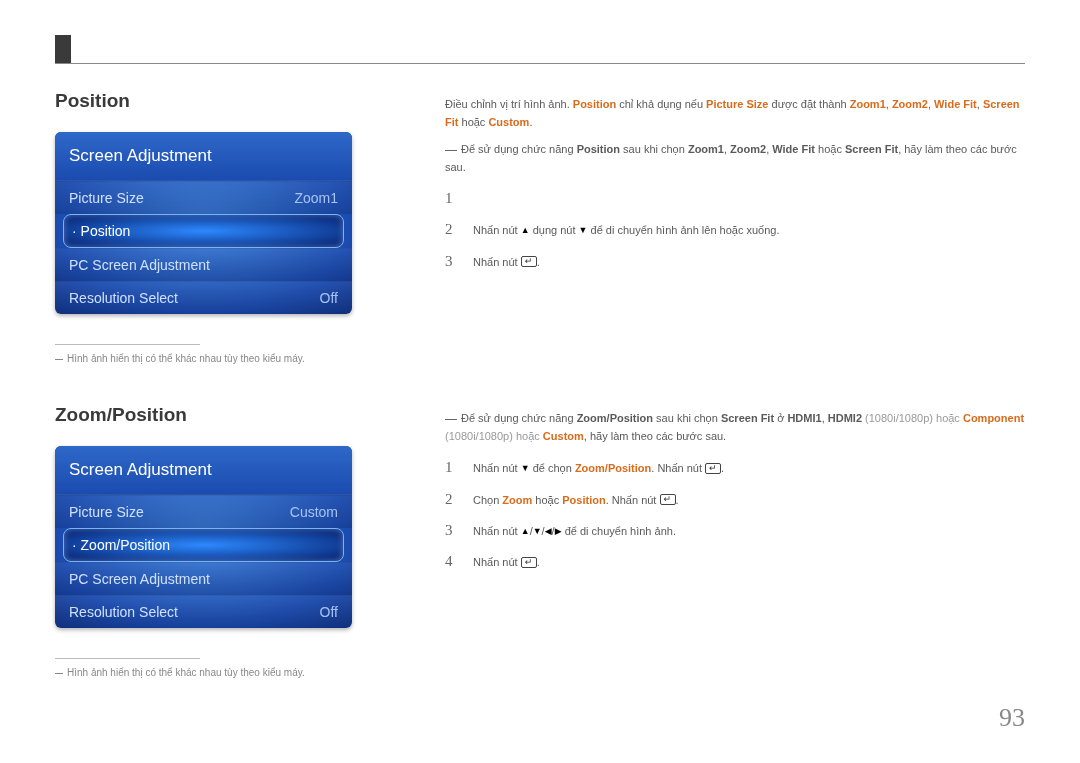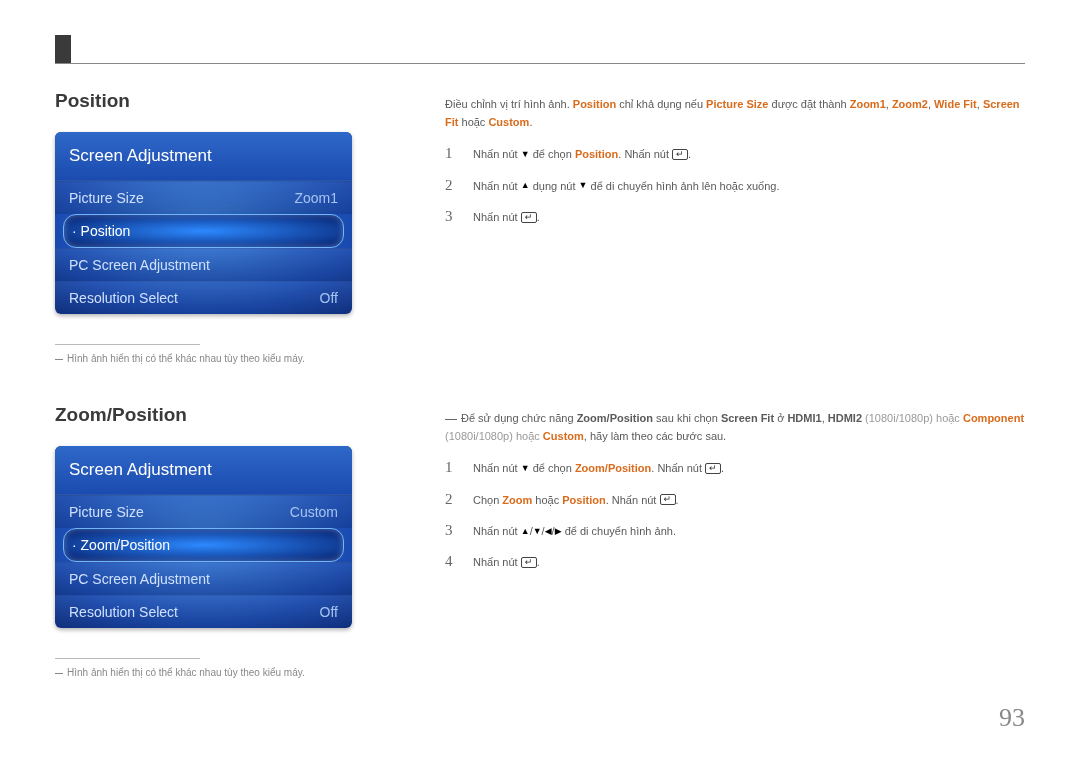--- a/index.html
+++ b/index.html
@@ -72,21 +72,21 @@
     align-items: center;
     padding: 8px 14px;
     color: #cfe0ff;
     font-size: 14px;
     background: linear-gradient(to bottom, rgba(255,255,255,0.05), rgba(0,0,30,0.15));
     border-top: 1px solid rgba(255,255,255,0.08);
   }
   .menu-row.selected {
     margin: 0 8px;
     padding: 8px 8px;
-    border-radius: 13px;
+    border-radius: 8px;
     color: #fff;
     background: radial-gradient(ellipse at 50% 50%, #2d89ff 0%, #0a2d80 85%);
     border: 1px solid #6fb6ff;
     box-shadow: inset 0 0 6px rgba(255,255,255,0.3);
   }
   .menu-row .val {
     color: #a7c3f3;
   }
   .note-rule {
     width: 145px;
@@ -205,24 +205,26 @@
         </div>
       </div>
       <div class="note-rule"></div>
       <div class="noteline"><span class="dash"></span><span>Hình ảnh hiển thị có thể khác nhau tùy theo kiểu máy.</span></div>
     </div>
 
     <div class="rightcol">
       <div class="para">
         <span>Điều chỉnh vị trí hình ảnh. </span><span class="orange">Position</span><span> chỉ khả dụng nếu </span><span class="orange">Picture Size</span><span> được đặt thành </span><span class="orange">Zoom1</span><span>, </span><span class="orange">Zoom2</span><span>, </span><span class="orange">Wide Fit</span><span>, </span><span class="orange">Screen Fit</span><span> hoặc </span><span class="orange">Custom</span><span>.</span>
       </div>
+      <div class="para">
+        <span class="dashlead"></span><span>Để sử dụng chức năng </span><b>Position</b><span> sau khi chọn </span><b>Zoom1</b><span>, </span><b>Zoom2</b><span>, </span><b>Wide Fit</b><span> hoặc </span><b>Screen Fit</b><span>, hãy làm theo các bước sau.</span>
+      </div>
       <div class="steps">
         <div class="step">
           <div class="stepnum">1</div>
-          <div class="steptext"><span>Nhấn nút </span><span class="icon">▼</span><span> để chọn </span><span class="orange">Position</span><span>. Nhấn nút </span><span class="enterbox"></span><span>.</span></div>
         </div>
         <div class="step">
           <div class="stepnum">2</div>
           <div class="steptext"><span>Nhấn nút </span><span class="icon">▲</span><span> dụng nút </span><span class="icon">▼</span><span> để di chuyển hình ảnh lên hoặc xuống.</span></div>
         </div>
         <div class="step">
           <div class="stepnum">3</div>
           <div class="steptext"><span>Nhấn nút </span><span class="enterbox"></span><span>.</span></div>
         </div>
       </div>

